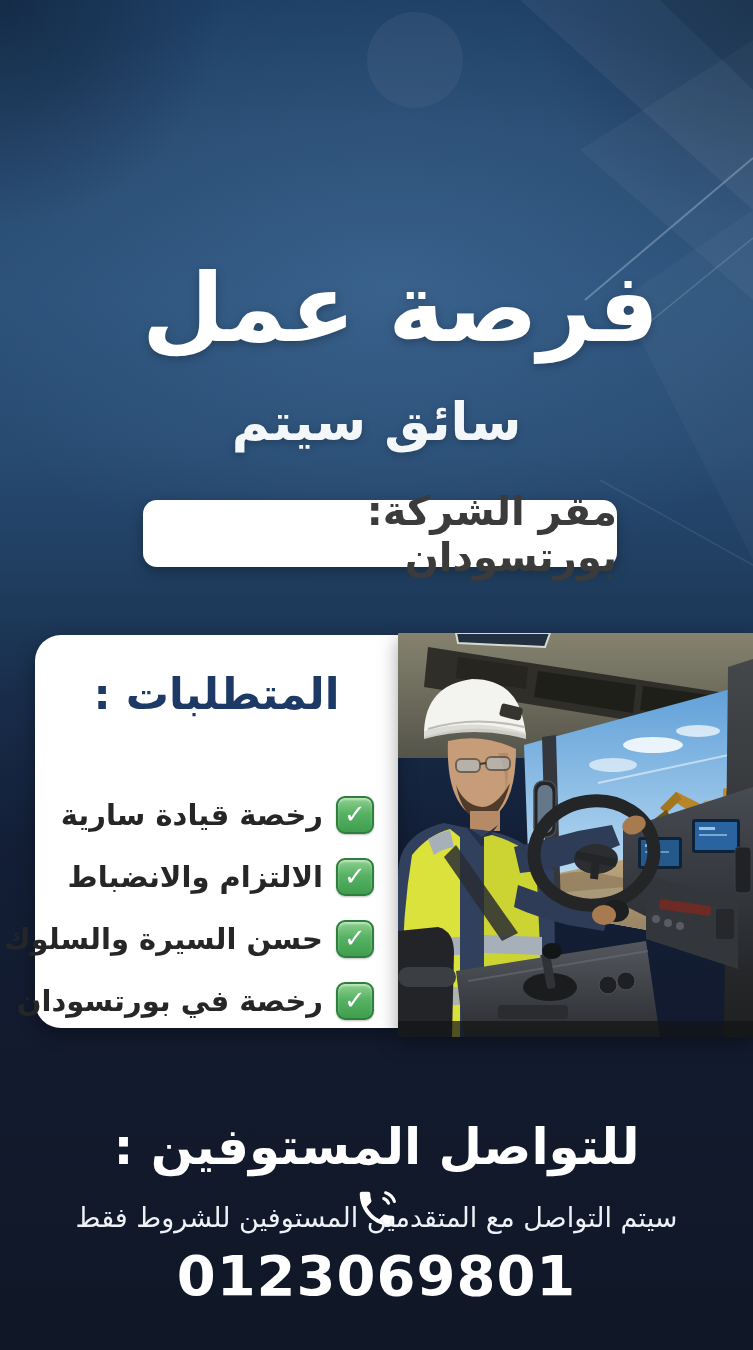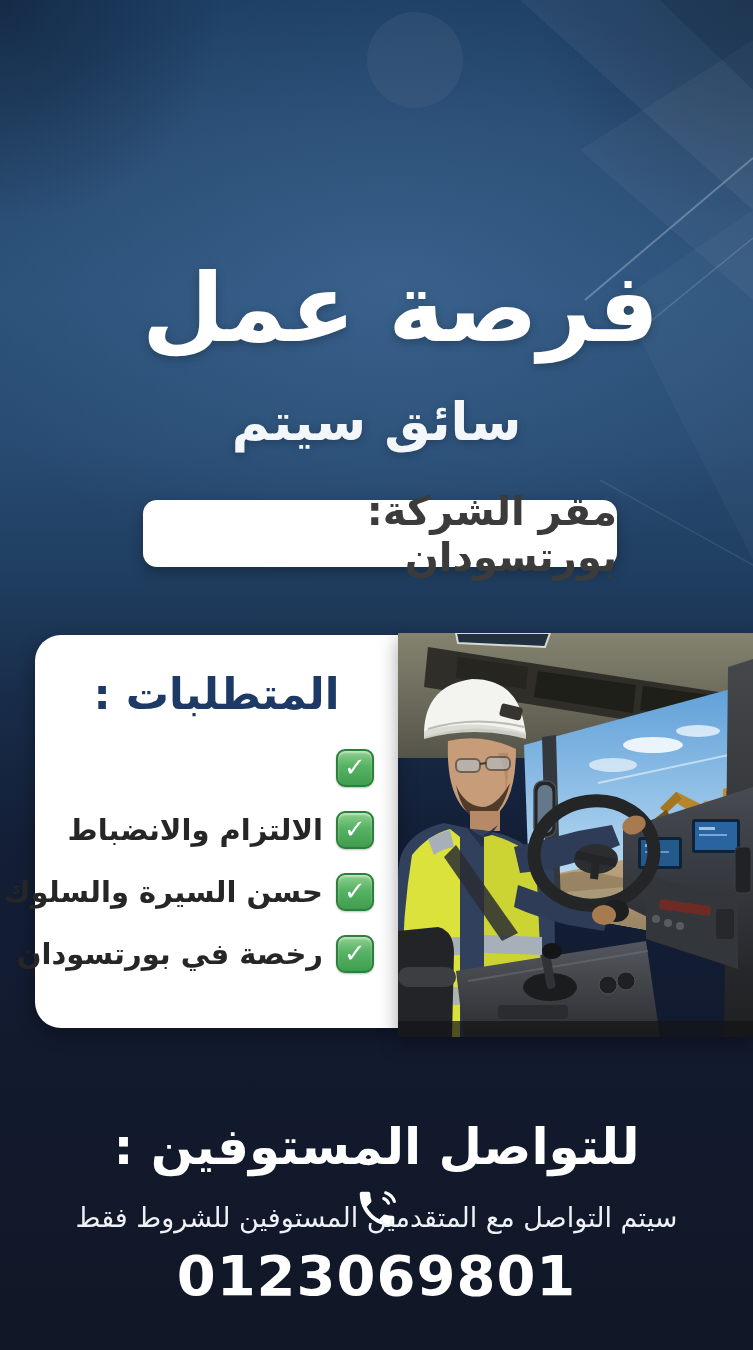--- a/index.html
+++ b/index.html
@@ -27,21 +27,21 @@
   .location-pill{
     position:absolute;left:143px;top:500px;width:474px;height:67px;
     background:#fff;border-radius:14px;display:flex;align-items:center;justify-content:center;
     direction:rtl;color:#3b3b3b;font-size:40px;font-weight:600;
     box-shadow:0 5px 14px rgba(0,0,0,.30);
   }
   .req-card{
     position:absolute;left:35px;top:635px;width:363px;height:393px;
     background:#fff;border-radius:26px 0 0 26px;
     box-shadow:0 6px 18px rgba(0,0,0,.35);
-    display:flex;flex-direction:column;
+    display:flex;flex-direction:column;gap:47px;
   }
   .req-heading{
     margin-top:34px;text-align:center;direction:rtl;
     color:#1d3a66;font-size:43px;font-weight:800;
   }
   .req-list{margin-top:18px;display:flex;flex-direction:column;}
   .req-row{
     direction:rtl;display:flex;align-items:center;gap:13px;
     padding-right:24px;height:62px;
   }
@@ -95,20 +95,21 @@
 
   <div class="location-pill">مقر الشركة: بورتسودان</div>
 
   <div class="req-card">
     <div class="req-heading">المتطلبات :</div>
     <div class="req-list">
       <div class="req-row">
         <span class="check-icon">
             <span class="check-glyph">✓</span>
           </span>
+        <span class="req-text">رخصة قيادة سارية</span>
       </div>
       <div class="req-row">
         <span class="check-icon">
             <span class="check-glyph">✓</span>
           </span>
         <span class="req-text">الالتزام والانضباط</span>
       </div>
       <div class="req-row">
         <span class="check-icon">
             <span class="check-glyph">✓</span>

